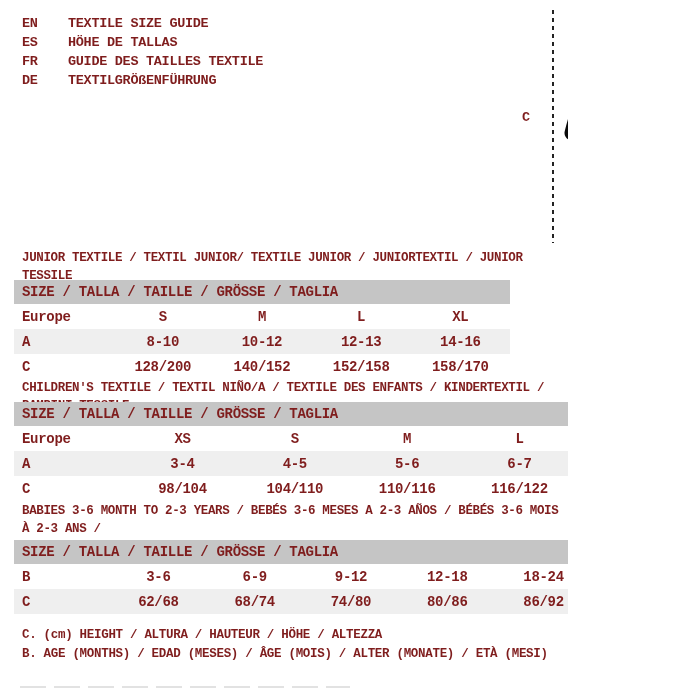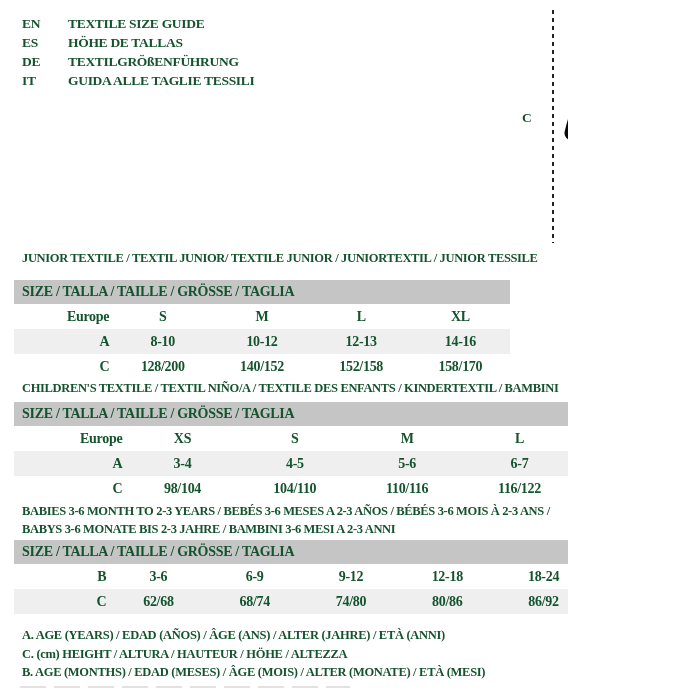--- a/index.html
+++ b/index.html
@@ -1,19 +1,19 @@
 <!DOCTYPE html>
 <html><head>
 <meta charset="utf-8">
 <style>
   html,body{margin:0;padding:0;background:#fff;}
   #canvas{
     position:relative;width:568px;height:700px;background:#ffffff;overflow:hidden;
-    font-family:Liberation Serif, serif;
-    color:#14532d;
+    font-family:Liberation Mono, monospace;
+    color:#7f1d1d;
   }
   
   #lang-list{position:absolute;left:22px;top:14px;}
   .lang-row{display:flex;line-height:19px;font-size:13.5px;font-weight:700;letter-spacing:-0.3px;}
   .lang-code{width:46px;flex:0 0 46px;}
   
   #measure-line{
     position:absolute;left:552px;top:10px;width:2px;height:233px;
     background:repeating-linear-gradient(180deg,#222 0 4px,transparent 4px 8px);
   }
@@ -32,21 +32,21 @@
   #table-0{top:280px;width:496px;}
   #table-1{top:402px;width:674px;}
   #table-2{top:540px;width:674px;}
   .size-table td{
     font-size:14px;font-weight:700;letter-spacing:-0.3px;
     text-align:center;padding:4px;height:17px;vertical-align:middle;
   }
   .size-table tr.thead td{
     background:#c5c5c5;text-align:left;padding-left:8px;height:16px;
   }
-  .size-table td.lbl{text-align:right;padding-left:8px;width:70px;}
+  .size-table td.lbl{text-align:left;padding-left:8px;width:70px;}
   .size-table tr.shaded td{background:#efefef;}
   
   #notes{position:absolute;left:22px;top:626px;}
   .note-row{font-size:12.5px;font-weight:700;letter-spacing:-0.3px;line-height:18.5px;white-space:nowrap;}
   
   #bottom-rule{
     position:absolute;left:20px;top:686px;width:330px;height:2px;
     background:repeating-linear-gradient(90deg,#e2e2e2 0 26px,transparent 26px 34px);
   }
 </style>
@@ -58,26 +58,26 @@
   <div id="lang-list">
     <div class="lang-row">
       <span class="lang-code">EN</span>
       <span class="lang-label">TEXTILE SIZE GUIDE</span>
     </div>
     <div class="lang-row">
       <span class="lang-code">ES</span>
       <span class="lang-label">HÖHE DE TALLAS</span>
     </div>
     <div class="lang-row">
+      <span class="lang-code">FR</span>
+      <span class="lang-label">GUIDE DES TAILLES TEXTILE</span>
+    </div>
+    <div class="lang-row">
       <span class="lang-code">DE</span>
       <span class="lang-label">TEXTILGRÖßENFÜHRUNG</span>
-    </div>
-    <div class="lang-row">
-      <span class="lang-code">IT</span>
-      <span class="lang-label">GUIDA ALLE TAGLIE TESSILI</span>
     </div>
   </div>
 
   <div id="measure-line"></div>
   <div id="measure-label">C</div>
   <svg id="baby-figure" viewBox="0 0 130 245" xmlns="http://www.w3.org/2000/svg">
     <g fill="#0a0a0a" stroke="none">
       <ellipse cx="57" cy="165" rx="41" ry="33"></ellipse>
       <path d="M45,200 L57,168 L69,200 Z" fill="#ffffff"></path>
       <line x1="38" y1="180" x2="33" y2="222" stroke="#0a0a0a" stroke-width="17" stroke-linecap="round"></line>
@@ -177,19 +177,18 @@
           <td>68/74</td>
           <td>74/80</td>
           <td>80/86</td>
           <td>86/92</td>
           <td>92/98</td>
         </tr>
       </tbody>
     </table>
 
   <div id="notes">
-    <div class="note-row">A. AGE (YEARS) / EDAD (AÑOS) / ÂGE (ANS) / ALTER (JAHRE) / ETÀ (ANNI)</div>
     <div class="note-row">C. (cm) HEIGHT / ALTURA / HAUTEUR / HÖHE / ALTEZZA</div>
     <div class="note-row">B. AGE (MONTHS) / EDAD (MESES) / ÂGE (MOIS) / ALTER (MONATE) / ETÀ (MESI)</div>
   </div>
 
   <div id="bottom-rule"></div>
 </div>
 
 </body></html>

